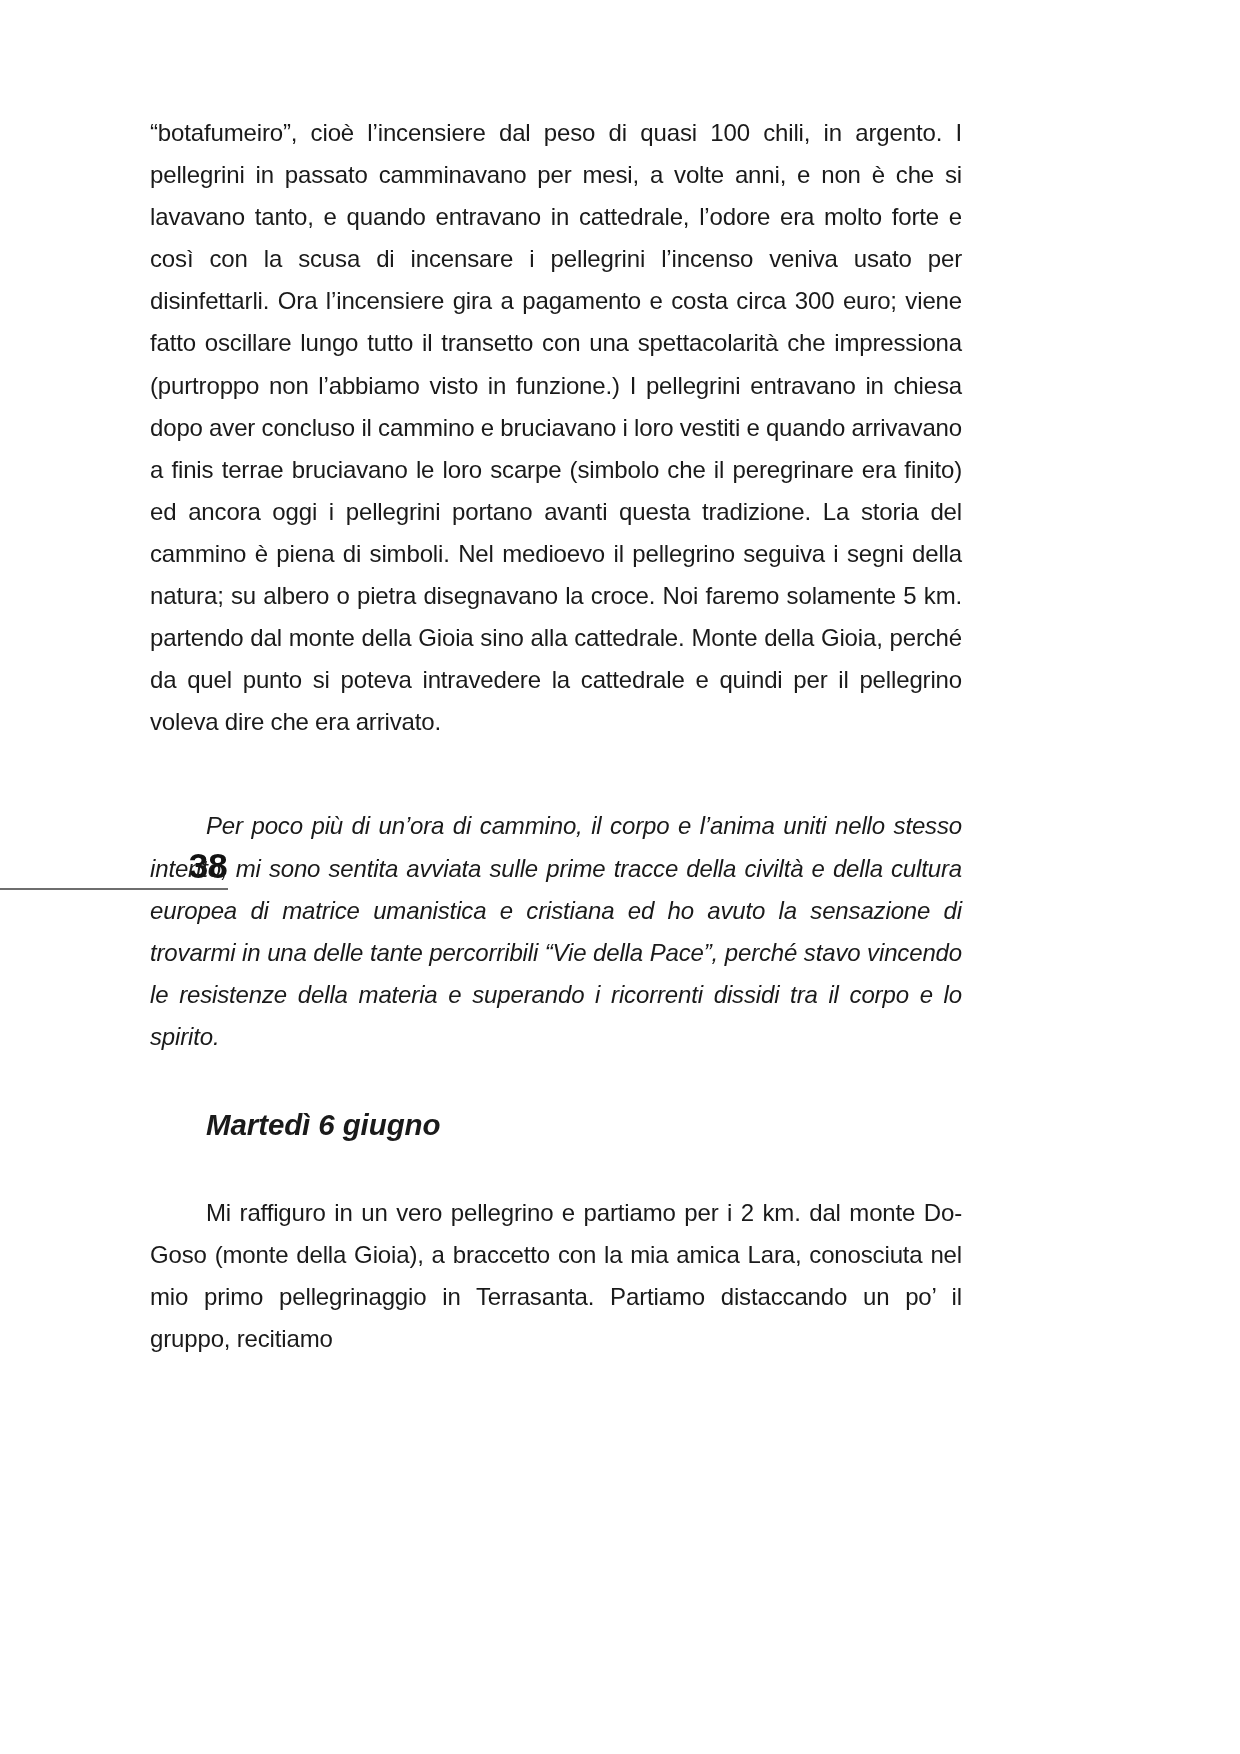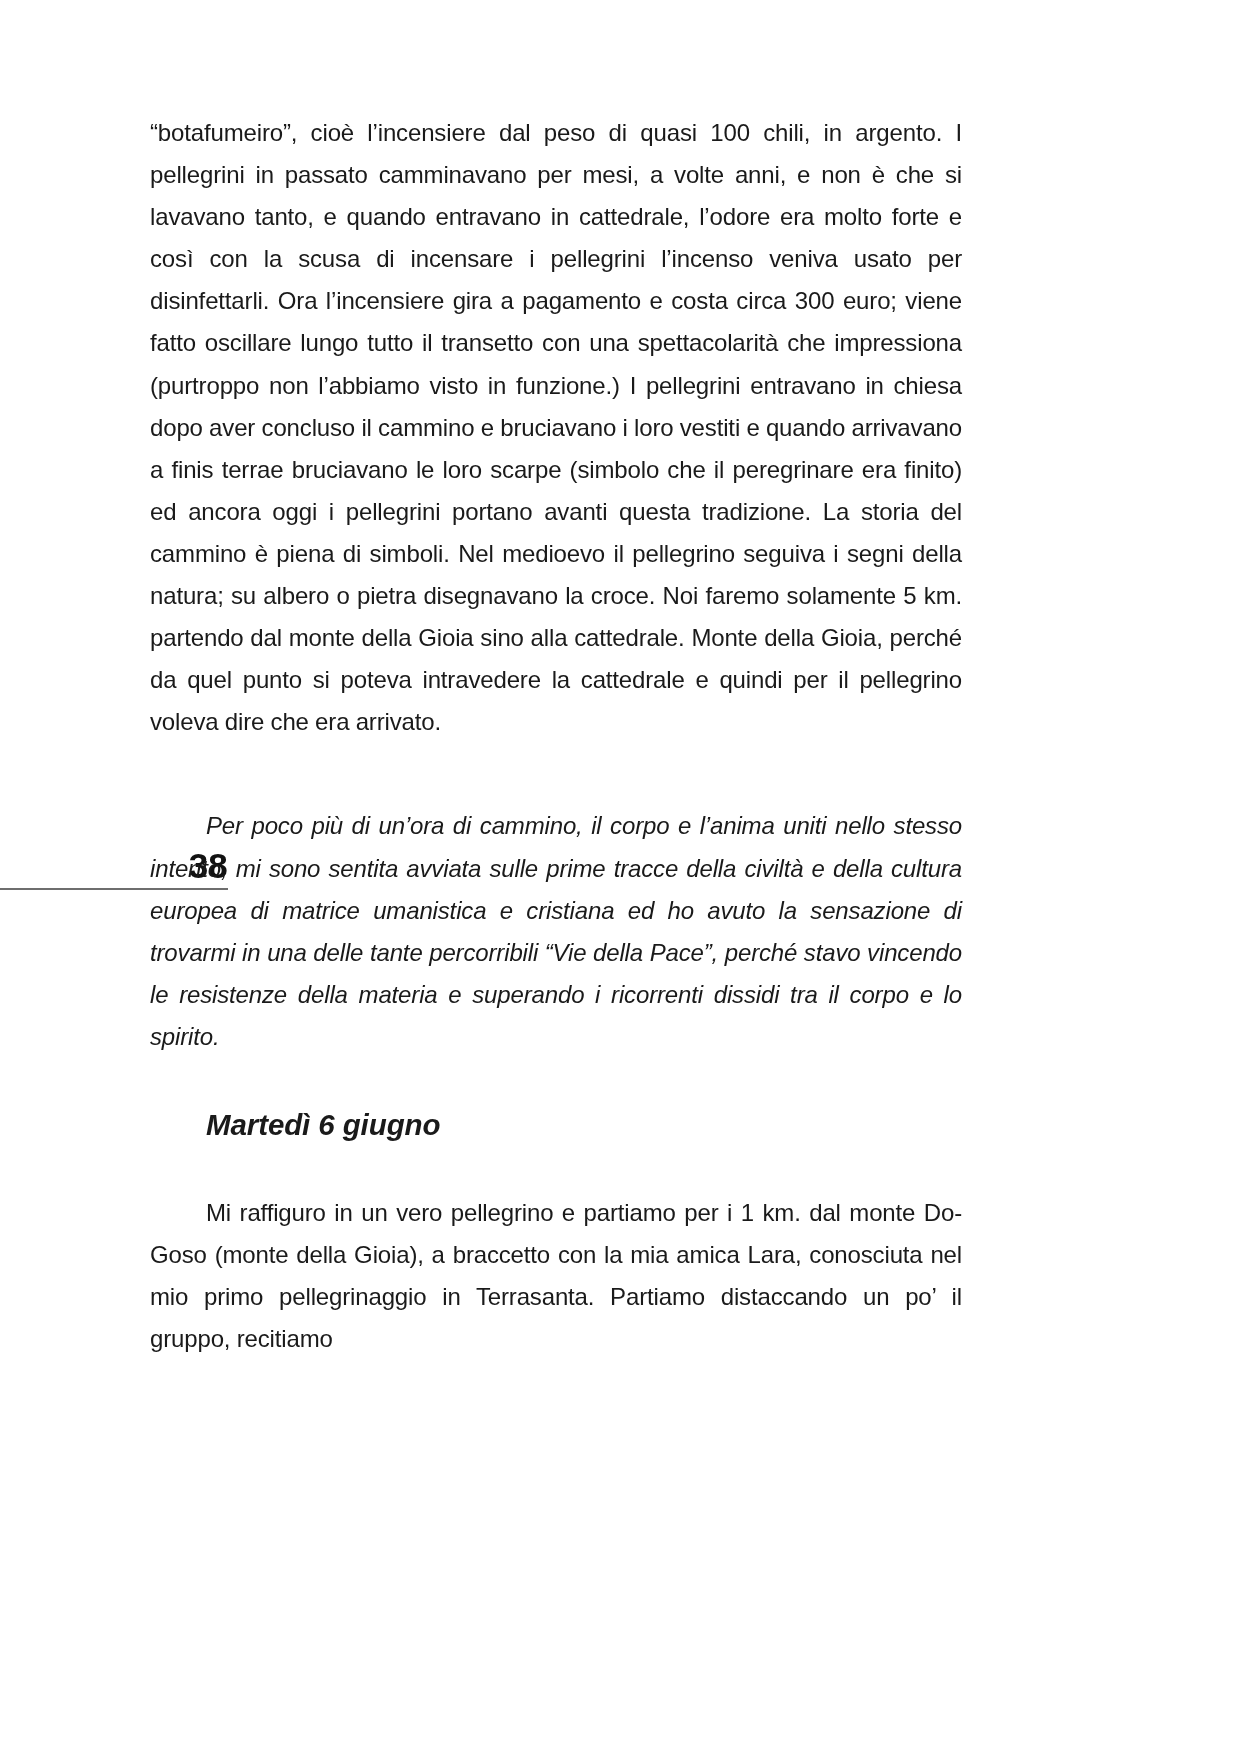--- a/index.html
+++ b/index.html
@@ -119,16 +119,16 @@
 
 
     <p class="para p-italic indent nolast">Per poco più di un’ora di cammino, il corpo e l’anima uniti nello stesso intento, mi sono sentita avviata sulle prime tracce della civiltà e della cultura europea di matrice umanistica e cristiana ed ho avuto la sensazione di trovarmi in una delle tante percorribili “Vie della Pace”, perché stavo vincendo le resistenze della materia e superando i ricorrenti dissidi tra il corpo e lo spirito.</p>
 
     <div class="sp-after-italic"></div>
 
     <p class="heading">Martedì 6 giugno</p>
 
     <div class="sp-after-heading"></div>
 
-    <p class="para p-roman indent nolast">Mi raffiguro in un vero pellegrino e partiamo per i 1 km. dal monte Do-Goso (monte della Gioia), a braccetto con la mia amica Lara, conosciuta nel mio primo pellegrinaggio in Terrasanta. Partiamo distaccando un po’ il gruppo, recitiamo</p>
+    <p class="para p-roman indent nolast">Mi raffiguro in un vero pellegrino e partiamo per i 2 km. dal monte Do-Goso (monte della Gioia), a braccetto con la mia amica Lara, conosciuta nel mio primo pellegrinaggio in Terrasanta. Partiamo distaccando un po’ il gruppo, recitiamo</p>
 
   </div>
 </div>
 
 </body></html>

